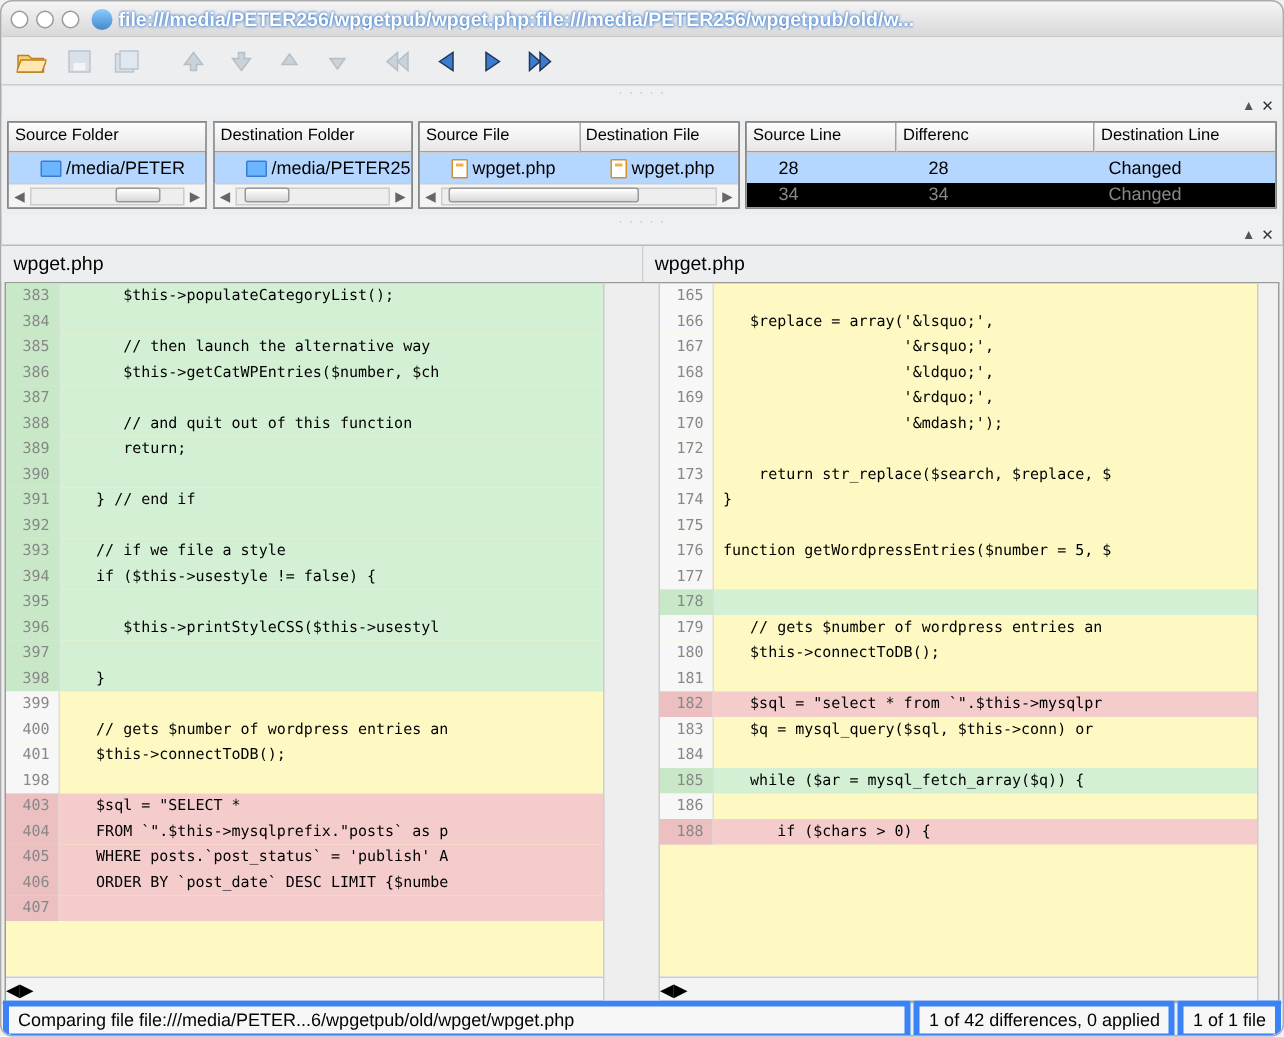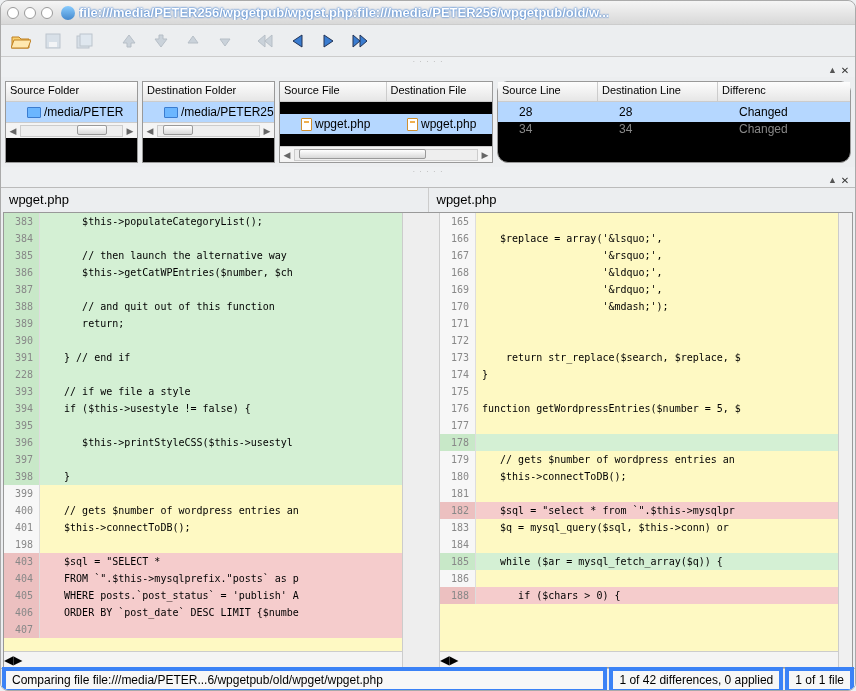--- a/index.html
+++ b/index.html
@@ -10,21 +10,21 @@
 .title-icon { width: 14px; height: 14px; background: linear-gradient(#8cf,#48c); border-radius: 50%; margin-right: 4px; }
 .titlebar .title { color: #fff; font-weight: bold; font-size: 13px; text-shadow: 0 0 2px #3a7cd0, 0 0 2px #3a7cd0; white-space: nowrap; overflow: hidden; }
 .toolbar { height: 32px; display: flex; align-items: center; padding: 2px 6px; gap: 4px; background: #eceef0; border-bottom: 1px solid #ccc; }
 .tbtn { width: 28px; height: 26px; display: flex; align-items: center; justify-content: center; border-radius: 3px; }
 .tbtn svg { display: block; }
 .spacer-dots { flex: 1; text-align: center; color: #bbb; font-size: 8px; letter-spacing: 1px; }
 .close-x { width: 12px; text-align: center; color: #333; cursor: pointer; }
 .panels { display: flex; gap: 4px; padding: 4px; background: #eceef0; }
 .panel { flex: 1; border: 1px solid #999; background: #000000; display: flex; flex-direction: column; min-width: 0; }
 .panel.narrow { flex: 0 0 133px; }
-.panel.wide { flex: 0 0 214px; gap: 12px; }
+.panel.wide { flex: 0 0 214px; }
 .phead { display: flex; height: 20px; }
 .phead .col { flex: 1; font-size: 11px; padding: 2px 4px; background: linear-gradient(#fdfdfd,#e6e6e6); border-right: 1px solid #ccc; border-bottom: 1px solid #ccc; white-space: nowrap; overflow: hidden; }
 .phead .col:last-child { border-right: none; }
 .prow { display: flex; height: 20px; align-items: center; }
 .prow.sel { background: #b5d7ff; }
 .prow .cell { flex: 1; padding: 2px 21px; font-size: 12px; white-space: nowrap; overflow: hidden; display: flex; align-items: center; gap: 3px; }
 .folder-icon { width: 14px; height: 11px; background: #6bb6ff; border: 1px solid #3a7cd0; border-radius: 1px; flex-shrink: 0; }
 .file-icon { width: 11px; height: 13px; background: #fff; border: 1px solid #d09030; border-radius: 1px; position: relative; flex-shrink: 0; }
 .file-icon::before { content:''; position:absolute; top:2px; left:2px; right:2px; height:2px; background:#f0b050; }
 .pscroll { height: 16px; border-top: 1px solid #ccc; display: flex; align-items: center; background: #f4f4f4; }
@@ -186,25 +186,25 @@
         </div>
     </div>
     <div class="pscroll">
         <span class="arrow">◀</span>
         <div class="track">
           <div class="thumb" style="left:2%;width:70%"></div>
         </div>
         <span class="arrow">▶</span>
       </div>
   </div>
-  <div class="panel" style="flex:1;border-radius:11px;">
+  <div class="panel" style="flex:1;">
     <div class="phead">
       <div class="col" style="flex:0 0 100px;">Source Line</div>
+      <div class="col">Differenc</div>
       <div class="col" style="flex:0 0 120px;">Destination Line</div>
-      <div class="col">Differenc</div>
     </div>
     <div class="prow sel">
       <div class="cell" style="flex:0 0 100px;">28</div>
       <div class="cell" style="flex:0 0 120px;">28</div>
       <div class="cell">Changed</div>
     </div>
     <div class="prow" style="height:14px;overflow:hidden;color:#888;">
       <div class="cell" style="flex:0 0 100px;">34</div>
       <div class="cell" style="flex:0 0 120px;">34</div>
       <div class="cell">Changed</div>
@@ -228,21 +228,21 @@
       <div class="code-body" id="left-code">
           <div class="line add"><span class="ln">383</span><span class="tx">      $this-&gt;populateCategoryList();</span></div>
           <div class="line add"><span class="ln">384</span><span class="tx"></span></div>
           <div class="line add"><span class="ln">385</span><span class="tx">      // then launch the alternative way</span></div>
           <div class="line add"><span class="ln">386</span><span class="tx">      $this-&gt;getCatWPEntries($number, $ch</span></div>
           <div class="line add"><span class="ln">387</span><span class="tx"></span></div>
           <div class="line add"><span class="ln">388</span><span class="tx">      // and quit out of this function</span></div>
           <div class="line add"><span class="ln">389</span><span class="tx">      return;</span></div>
           <div class="line add"><span class="ln">390</span><span class="tx"></span></div>
           <div class="line add"><span class="ln">391</span><span class="tx">   } // end if</span></div>
-          <div class="line add"><span class="ln">228</span><span class="tx"></span></div>
+          <div class="line add"><span class="ln">392</span><span class="tx"></span></div>
           <div class="line add"><span class="ln">393</span><span class="tx">   // if we file a style</span></div>
           <div class="line add"><span class="ln">394</span><span class="tx">   if ($this-&gt;usestyle != false) {</span></div>
           <div class="line add"><span class="ln">395</span><span class="tx"></span></div>
           <div class="line add"><span class="ln">396</span><span class="tx">      $this-&gt;printStyleCSS($this-&gt;usestyl</span></div>
           <div class="line add"><span class="ln">397</span><span class="tx"></span></div>
           <div class="line add"><span class="ln">398</span><span class="tx">   }</span></div>
           <div class="line "><span class="ln">399</span><span class="tx"></span></div>
           <div class="line "><span class="ln">400</span><span class="tx">   // gets $number of wordpress entries an</span></div>
           <div class="line "><span class="ln">401</span><span class="tx">   $this-&gt;connectToDB();</span></div>
           <div class="line "><span class="ln">198</span><span class="tx"></span></div>
@@ -262,21 +262,20 @@
     </div>
     <div class="gutter-mid"></div>
     <div class="code-pane">
       <div class="code-body" id="right-code">
           <div class="line "><span class="ln">165</span><span class="tx"></span></div>
           <div class="line "><span class="ln">166</span><span class="tx">   $replace = array('&amp;lsquo;',</span></div>
           <div class="line "><span class="ln">167</span><span class="tx">                    '&amp;rsquo;',</span></div>
           <div class="line "><span class="ln">168</span><span class="tx">                    '&amp;ldquo;',</span></div>
           <div class="line "><span class="ln">169</span><span class="tx">                    '&amp;rdquo;',</span></div>
           <div class="line "><span class="ln">170</span><span class="tx">                    '&amp;mdash;');</span></div>
-          <div class="line "><span class="ln">171</span><span class="tx"></span></div>
           <div class="line "><span class="ln">172</span><span class="tx"></span></div>
           <div class="line "><span class="ln">173</span><span class="tx">    return str_replace($search, $replace, $</span></div>
           <div class="line "><span class="ln">174</span><span class="tx">}</span></div>
           <div class="line "><span class="ln">175</span><span class="tx"></span></div>
           <div class="line "><span class="ln">176</span><span class="tx">function getWordpressEntries($number = 5, $</span></div>
           <div class="line "><span class="ln">177</span><span class="tx"></span></div>
           <div class="line add"><span class="ln">178</span><span class="tx"></span></div>
           <div class="line "><span class="ln">179</span><span class="tx">   // gets $number of wordpress entries an</span></div>
           <div class="line "><span class="ln">180</span><span class="tx">   $this-&gt;connectToDB();</span></div>
           <div class="line "><span class="ln">181</span><span class="tx"></span></div>

